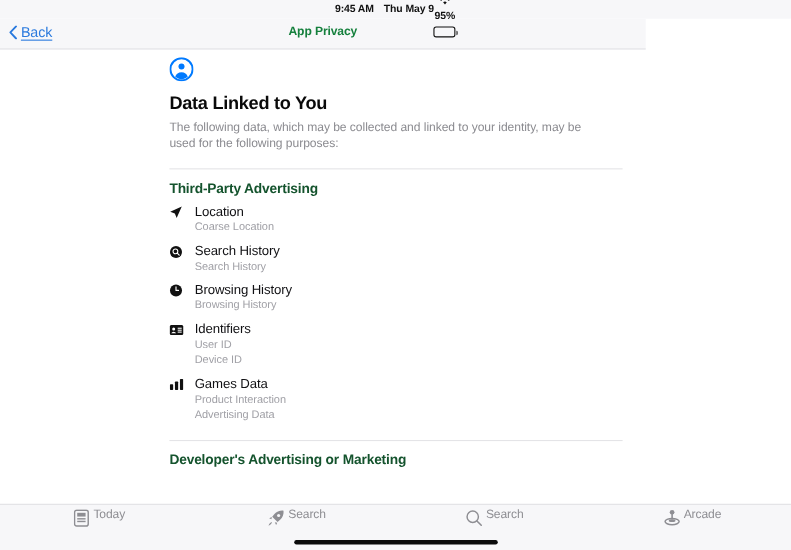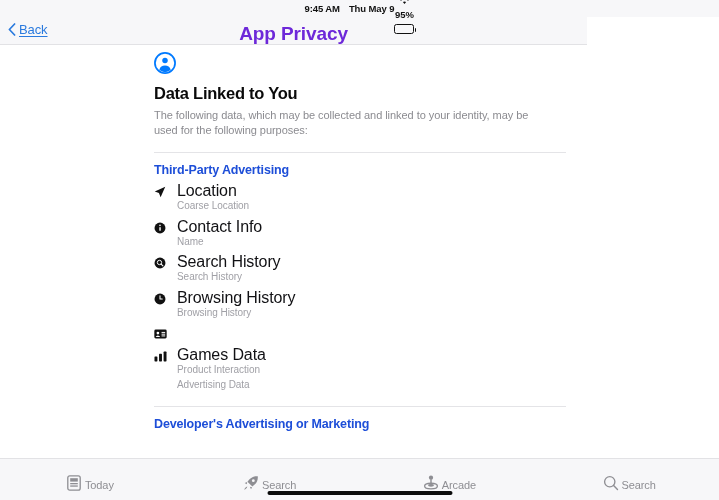--- a/index.html
+++ b/index.html
@@ -108,23 +108,23 @@
     color: #2a7ade;
     text-decoration: underline;
     text-underline-offset: 2px;
     letter-spacing: -0.1px;
   }
   .nav-title {
     position: absolute;
     left: 0; right: 0;
     top: 6px;
     text-align: center;
-    font-size: 19px;
+    font-size: 11px;
     font-weight: bold;
-    color: #6d28d9;
+    color: #15803d;
     letter-spacing: -0.1px;
   }
   .multitask-dots {
     position: absolute;
     left: 50%;
     transform: translateX(-50%);
     top: -11px;
     display: flex;
     gap: 3.2px;
   }
@@ -173,41 +173,41 @@
   .divider {
     height: 1px;
     background: #e4e4e7;
     margin-top: 15px;
     width: 412px;
   }
   .section-title {
     margin: 10px 0 0 0;
     font-size: 12.5px;
     font-weight: bold;
-    color: #1d4ed8;
+    color: #14532d;
     letter-spacing: -0.15px;
   }
   .purpose-list { margin-top: 7px; }
   .purpose-row {
     display: flex;
     align-items: flex-start;
     margin-bottom: 7px;
   }
   .purpose-icon {
     width: 15px;
     min-width: 15px;
     height: 14px;
     display: flex;
     align-items: center;
     justify-content: flex-start;
     margin-top: 1px;
   }
   .purpose-body { margin-left: 8px; }
   .purpose-name {
-    font-size: 16px;
+    font-size: 12px;
     color: #111114;
     line-height: 14px;
     letter-spacing: -0.1px;
   }
   .purpose-detail {
     font-size: 10px;
     color: #a0a0a6;
     line-height: 13.5px;
     margin-top: 1px;
     letter-spacing: -0.05px;
@@ -225,21 +225,21 @@
     box-sizing: border-box;
     display: flex;
     align-items: flex-start;
     z-index: 40;
   }
   .tab {
     flex: 1;
     height: 29px;
     margin-top: 3px;
     display: flex;
-    align-items: flex-end;
+    align-items: flex-start;
     justify-content: center;
     gap: 2px;
     cursor: pointer;
     border-radius: 8px;
   }
   .tab.selected {
     background: #d3e4fb;
     max-width: 124px;
   }
   .tab-label {
@@ -336,33 +336,20 @@
               <svg width="12" height="12" viewBox="0 0 16 16">
                   <path d="M15 1 L1 7.2 L6.6 9.4 L8.8 15 Z" fill="#111"></path>
                 </svg>
             </span>
             <div class="purpose-body">
               <div class="purpose-name">Location</div>
               <div class="purpose-detail">Coarse Location</div>
             </div>
           </div>
 
-          <div class="purpose-row">
-            <span class="purpose-icon">
-              <svg width="12" height="12" viewBox="0 0 16 16">
-                <circle cx="8" cy="8" r="7.3" fill="#111"></circle>
-                <circle cx="8" cy="4.5" r="1.05" fill="#fff"></circle>
-                <rect x="7.1" y="6.6" width="1.9" height="5.2" rx="0.9" fill="#fff"></rect>
-              </svg>
-            </span>
-            <div class="purpose-body">
-              <div class="purpose-name">Contact Info</div>
-              <div class="purpose-detail">Name</div>
-            </div>
-          </div>
 
           <div class="purpose-row">
             <span class="purpose-icon">
               <svg width="12" height="12" viewBox="0 0 16 16">
                 <circle cx="8" cy="8" r="7.3" fill="#111"></circle>
                 <circle cx="7.3" cy="7.3" r="2.9" fill="none" stroke="#fff" stroke-width="1.3"></circle>
                 <line x1="9.5" y1="9.5" x2="11.9" y2="11.9" stroke="#fff" stroke-width="1.5" stroke-linecap="round"></line>
               </svg>
             </span>
             <div class="purpose-body">
@@ -388,20 +375,25 @@
             <span class="purpose-icon">
               <svg width="13" height="10" viewBox="0 0 20 15">
                 <rect x="0.5" y="0.5" width="19" height="14" rx="2.2" fill="#111"></rect>
                 <circle cx="6" cy="6" r="2.1" fill="#fff"></circle>
                 <path d="M2.6 12.2 a3.6 3.6 0 0 1 6.8 0 Z" fill="#fff"></path>
                 <rect x="11.6" y="4.3" width="5.6" height="1.5" fill="#fff"></rect>
                 <rect x="11.6" y="7" width="5.6" height="1.5" fill="#fff"></rect>
                 <rect x="11.6" y="9.7" width="5.6" height="1.5" fill="#fff"></rect>
               </svg>
             </span>
+            <div class="purpose-body">
+              <div class="purpose-name">Identifiers</div>
+              <div class="purpose-detail">User ID</div>
+              <div class="purpose-detail">Device ID</div>
+            </div>
           </div>
 
           <div class="purpose-row">
             <span class="purpose-icon">
               <svg width="13" height="11" viewBox="0 0 16 13">
                 <rect x="0.6" y="6.4" width="3.6" height="6.2" rx="0.8" fill="#111"></rect>
                 <rect x="6.2" y="3.1" width="3.6" height="9.5" rx="0.8" fill="#111"></rect>
                 <rect x="11.8" y="0.4" width="3.6" height="12.2" rx="0.8" fill="#111"></rect>
               </svg>
             </span>
@@ -449,36 +441,36 @@
           <path d="M1.3 16.7 C1.9 14.8 3 13.6 4.9 13 C4.3 14.9 3.2 16.1 1.3 16.7 Z" fill="#8e8e93"></path>
         </svg>
       </span>
       <span class="tab-label">Search</span>
     </div>
 
 
     <div class="tab">
       <span class="tab-icon">
         <svg width="16" height="16" viewBox="0 0 18 18">
+          <circle cx="7.6" cy="7.6" r="5.8" fill="none" stroke="#8e8e93" stroke-width="1.5"></circle>
+          <line x1="11.9" y1="11.9" x2="16.3" y2="16.3" stroke="#8e8e93" stroke-width="1.6" stroke-linecap="round"></line>
+        </svg>
+      </span>
+      <span class="tab-label">Search</span>
+    </div>
+
+    <div class="tab">
+      <span class="tab-icon">
+        <svg width="16" height="16" viewBox="0 0 18 18">
           <circle cx="9" cy="3" r="2.4" fill="#8e8e93"></circle>
           <rect x="8.2" y="4.8" width="1.6" height="5.4" fill="#8e8e93"></rect>
           <ellipse cx="9" cy="12.5" rx="7.2" ry="3.2" fill="none" stroke="#8e8e93" stroke-width="1.5"></ellipse>
           <ellipse cx="9" cy="11.6" rx="3.4" ry="1.5" fill="#8e8e93"></ellipse>
         </svg>
       </span>
       <span class="tab-label">Arcade</span>
     </div>
 
-    <div class="tab">
-      <span class="tab-icon">
-        <svg width="16" height="16" viewBox="0 0 18 18">
-          <circle cx="7.6" cy="7.6" r="5.8" fill="none" stroke="#8e8e93" stroke-width="1.5"></circle>
-          <line x1="11.9" y1="11.9" x2="16.3" y2="16.3" stroke="#8e8e93" stroke-width="1.6" stroke-linecap="round"></line>
-        </svg>
-      </span>
-      <span class="tab-label">Search</span>
-    </div>
-
   </div>
 
   <div class="home-indicator"></div>
 
 </div>
 
 </body></html>

